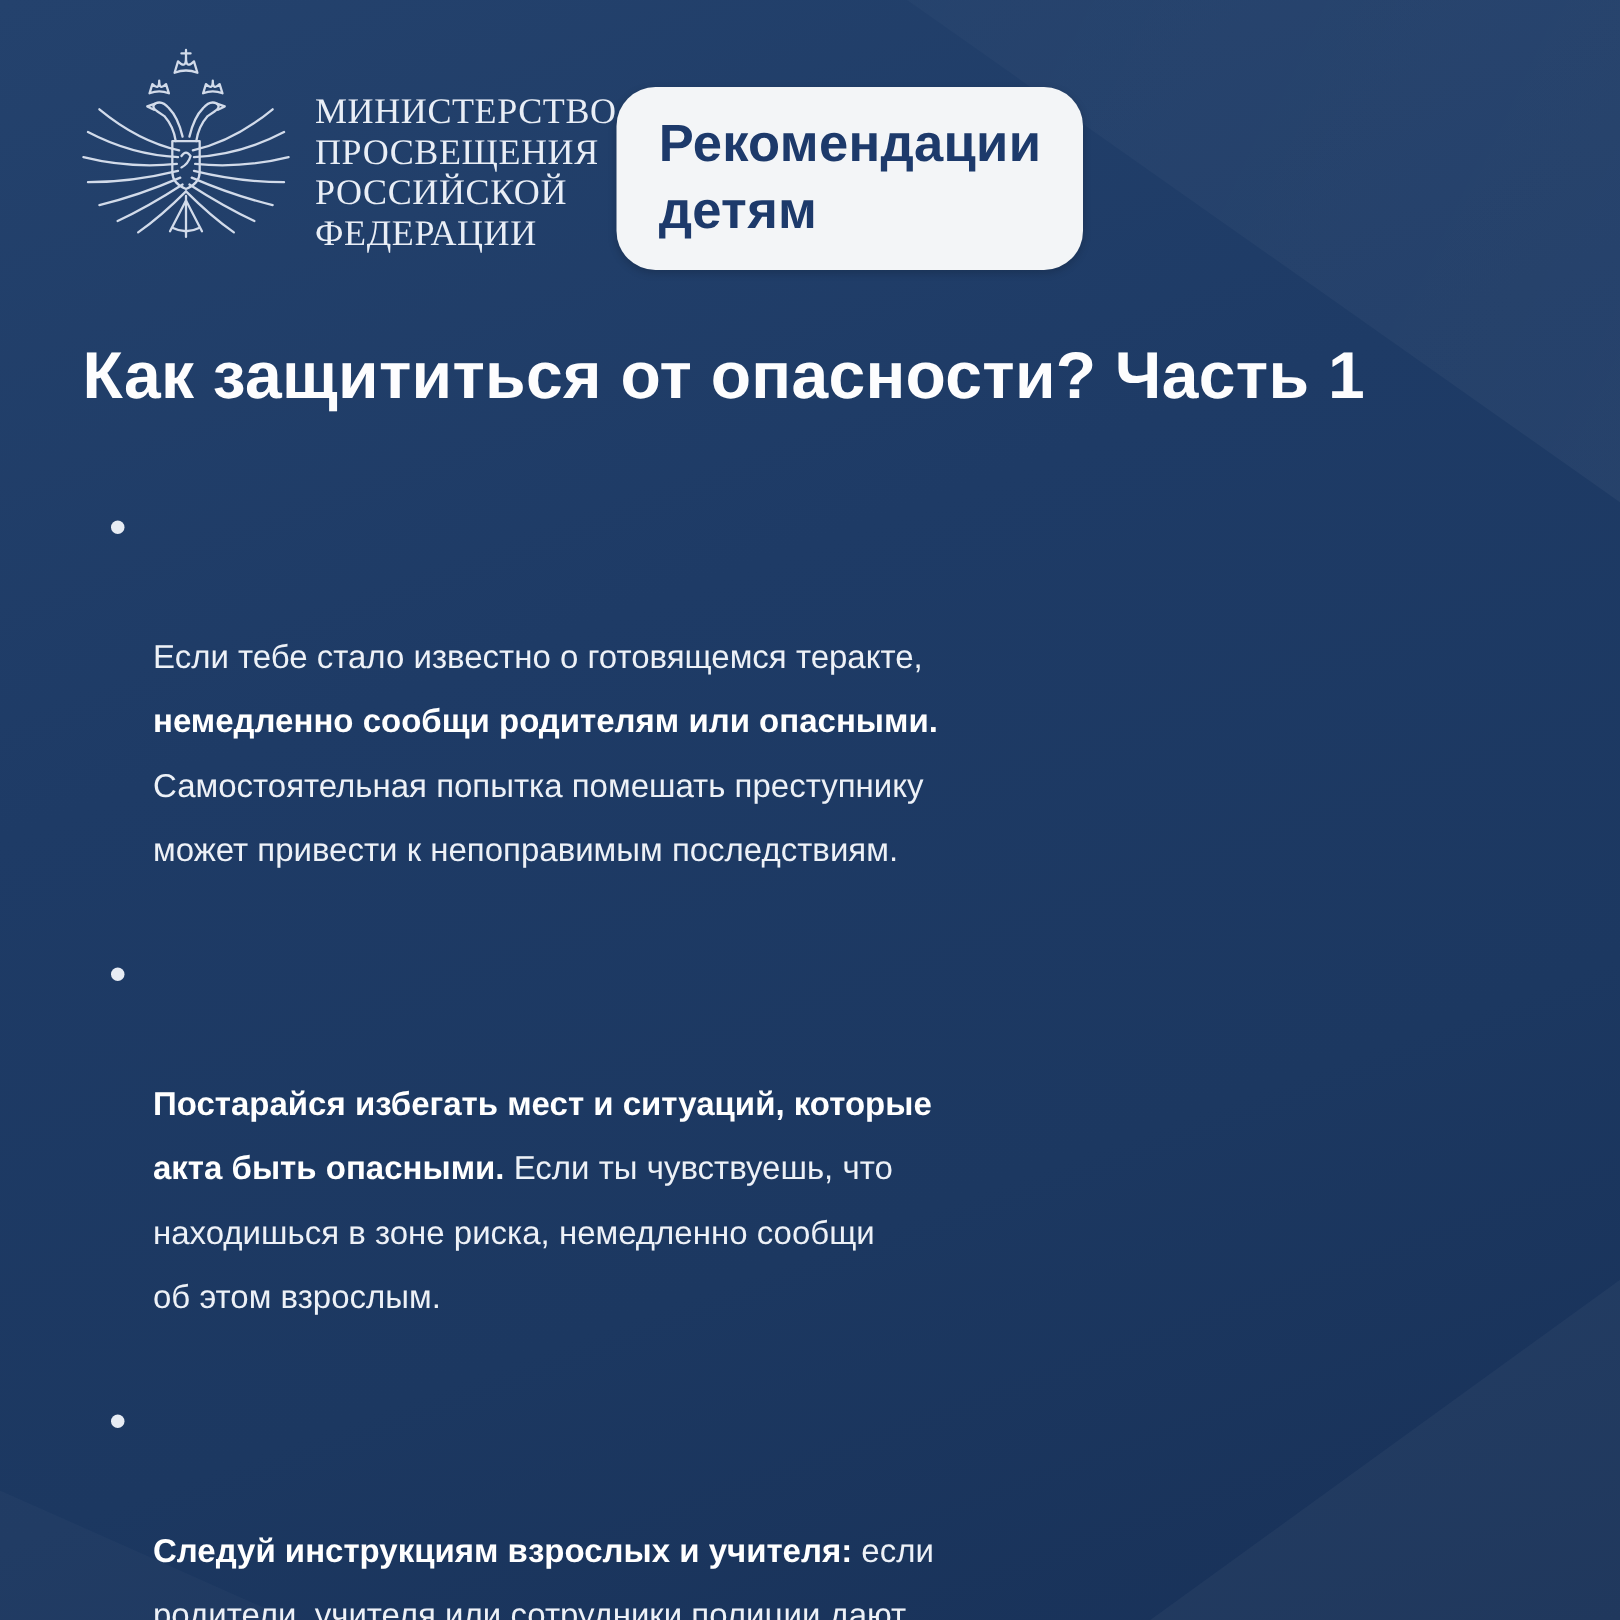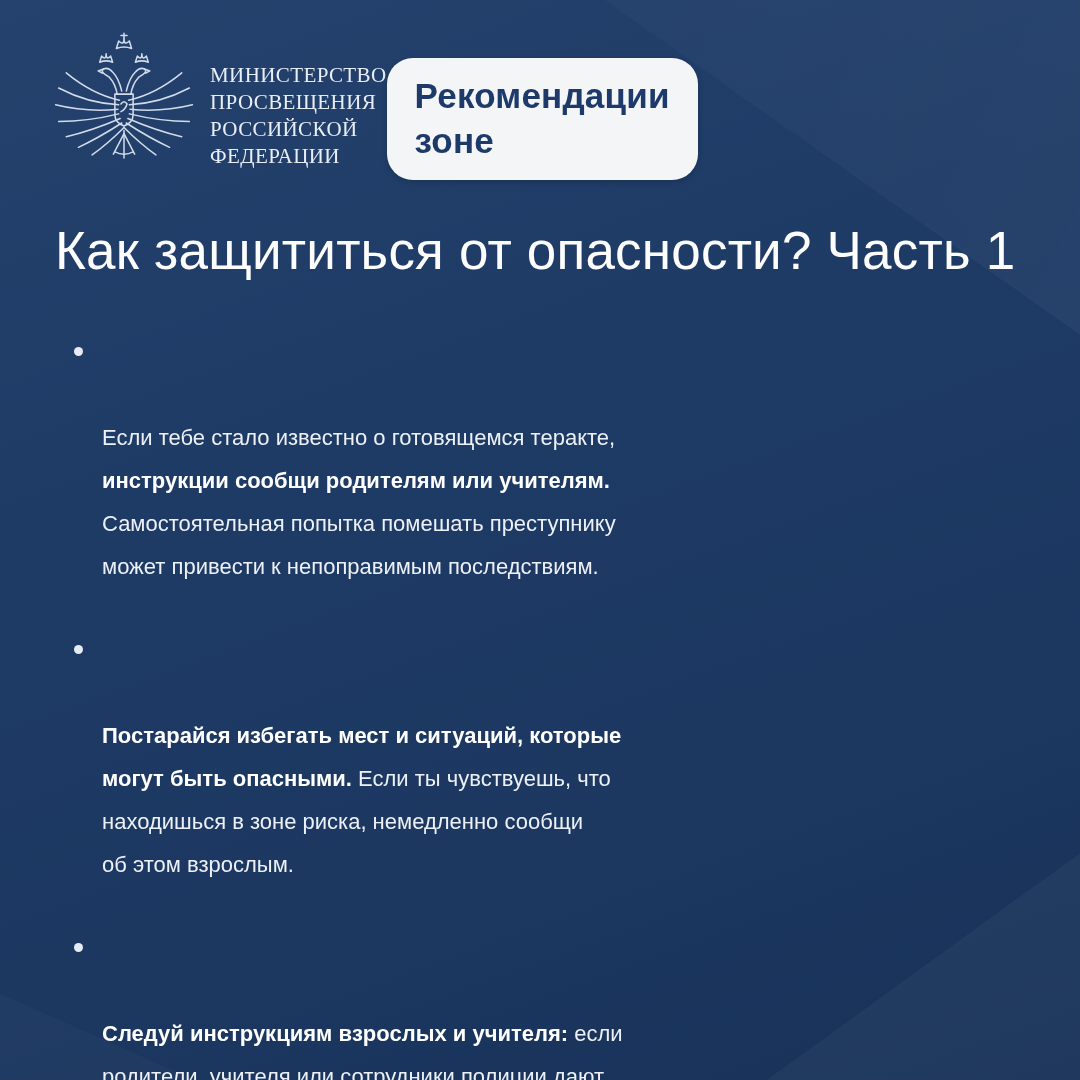--- a/index.html
+++ b/index.html
@@ -35,21 +35,21 @@
     position: absolute;
     top: 30px; left: 48px; right: 48px;
     display: flex;
     align-items: flex-start;
   }
   .emblem { flex: 0 0 auto; display: block; opacity: 0.95; }
   .org-name {
     margin-left: 10px;
     margin-top: 32px;
     font-family: "Liberation Serif", "DejaVu Serif", serif;
-    font-size: 21px;
+    font-size: 24px;
     line-height: 27px;
     letter-spacing: 0.4px;
     color: #e9eef6;
     text-transform: uppercase;
   }
   .badge {
     margin-top: 28px;
     background: #f3f5f7;
     border-radius: 26px;
     padding: 15px 28px 17px 28px;
@@ -63,23 +63,23 @@
     letter-spacing: 0.2px;
   }
 
   
   .main {
     position: absolute;
     top: 226px; left: 55px; right: 48px;
   }
   .title {
     margin: 0 0 54px 0;
-    font-size: 53px;
+    font-size: 44px;
     line-height: 50px;
-    font-weight: 400;
+    font-weight: 700;
     color: #fdfdfe;
     letter-spacing: 0.2px;
   }
   .rec-list { list-style: none; margin: 0; padding: 0; }
   .rec-item {
     position: relative;
     padding-left: 47px;
     margin-bottom: 40px;
     font-size: 22px;
     line-height: 43px;
@@ -147,43 +147,43 @@
 
     <div class="org-name">
       <div>МИНИСТЕРСТВО</div>
       <div>ПРОСВЕЩЕНИЯ</div>
       <div>РОССИЙСКОЙ</div>
       <div>ФЕДЕРАЦИИ</div>
     </div>
 
     <div class="badge">
       <div class="badge-line">Рекомендации</div>
-      <div class="badge-line">зоне</div>
+      <div class="badge-line">детям</div>
     </div>
 
   </header>
 
   <main class="main">
 
     <h1 class="title">Как защититься от опасности? Часть 1</h1>
 
     <ul class="rec-list">
 
       <li class="rec-item">
         <span class="bullet-dot"></span>
         <span>Если тебе стало известно о готовящемся теракте,
-</span><strong>инструкции сообщи родителям или учителям.</strong><span>
+</span><strong>немедленно сообщи родителям или опасными.</strong><span>
 Самостоятельная попытка помешать преступнику
 может привести к непоправимым последствиям.</span>
       </li>
 
       <li class="rec-item">
         <span class="bullet-dot"></span>
         <strong>Постарайся избегать мест и ситуаций, которые
-могут быть опасными.</strong><span> Если ты чувствуешь, что
+акта быть опасными.</strong><span> Если ты чувствуешь, что
 находишься в зоне риска, немедленно сообщи
 об этом взрослым.</span>
       </li>
 
       <li class="rec-item">
         <span class="bullet-dot"></span>
         <strong>Следуй инструкциям взрослых и учителя:</strong><span> если
 родители, учителя или сотрудники полиции дают
 инструкции о действиях в случае угрозы
 террористического акта, следуй им безоговорочно.

